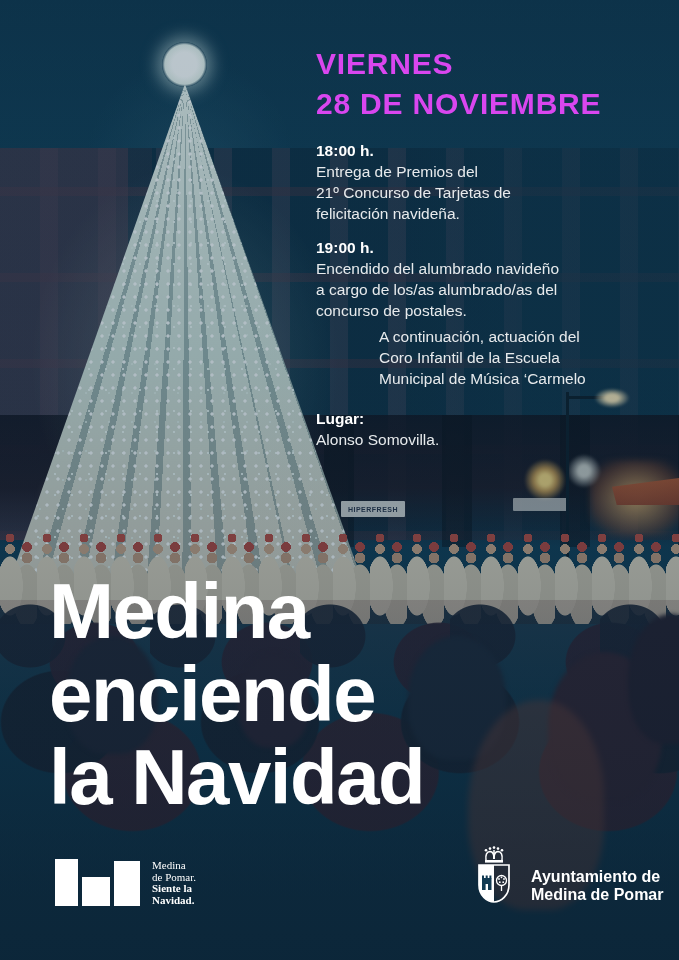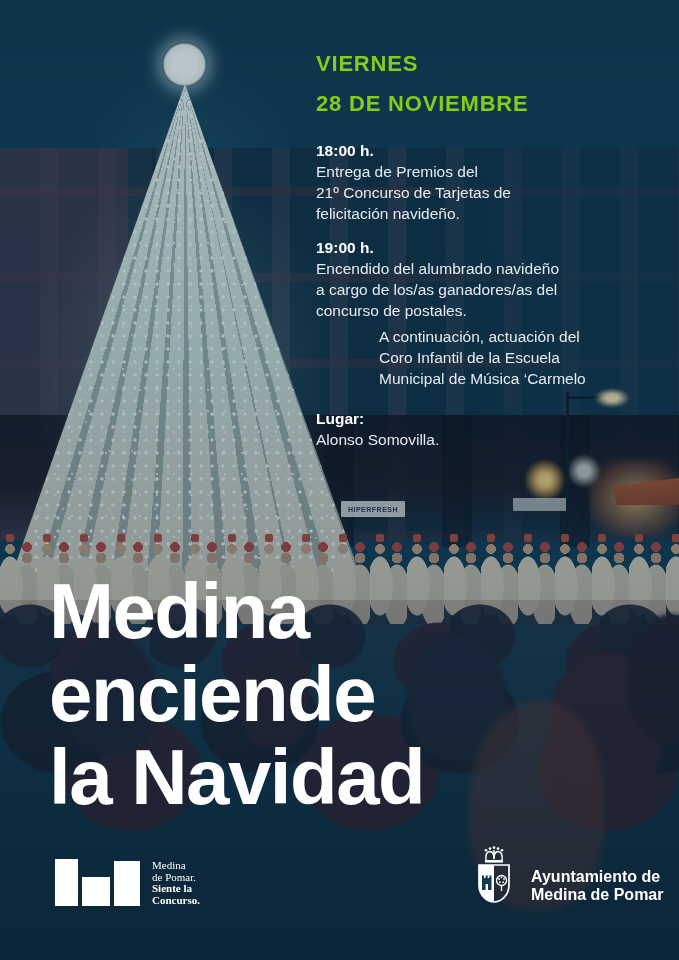--- a/index.html
+++ b/index.html
@@ -100,22 +100,22 @@
   .head-2 { left:238px; top:652px; width:72px;  height:96px;  background:#2c1f2e; }
   .head-3 { left:408px; top:636px; width:98px;  height:124px; background:#1d2434; }
   .head-4 { left:548px; top:652px; width:114px; height:150px; background:#321f2c; }
   .head-5 { left:628px; top:614px; width:86px;  height:130px; background:#241a28; }
   .head-profile { position:absolute; left:468px; top:700px; width:136px; height:210px;
     background:#6e3b33; opacity:.5; border-radius:52% 46% 40% 42%; filter:blur(3px); }
   .tint { position:absolute; inset:0; pointer-events:none;
     background:linear-gradient(180deg, rgba(13,52,75,.28) 0%, rgba(13,48,70,.34) 58%, rgba(10,34,52,.55) 100%); }
   
   .txt { position:absolute; z-index:3; }
-  .header-block { left:316px; top:44px; font-size:22px; font-weight:bold;
-    line-height:40px; letter-spacing:.8px; color:#84cc16; }
+  .header-block { left:316px; top:44px; font-size:30px; font-weight:bold;
+    line-height:40px; letter-spacing:.8px; color:#d946ef; }
   .schedule { left:316px; top:140px; width:340px; font-size:15.5px; line-height:21px; color:#e7eaec; }
   .sched-row { display:flex;flex-direction:column; }
   .sched-row + .sched-row { margin-top:13px;justify-content:center; }
   .sched-time { flex:none; width:63px; font-weight:bold; color:#ffffff; }
   .extra-par { margin-top:5px; padding-left:63px; }
   .location { margin-top:19px; display:flex;flex-direction:column; }
   .loc-label { font-weight:bold; color:#fff; margin-right:6px; }
   .title { left:49px; top:570px; font-size:78px; font-weight:bold; line-height:83px;
     letter-spacing:-1.5px; color:#ffffff; }
   
@@ -171,28 +171,28 @@
     <div>VIERNES</div>
     <div>28 DE NOVIEMBRE</div>
   </div>
 
   <div class="txt schedule">
     <div class="sched-row">
       <div class="sched-time">18:00 h.</div>
       <div>
         <div>Entrega de Premios del</div>
         <div>21º Concurso de Tarjetas de</div>
-        <div>felicitación navideño.</div>
+        <div>felicitación navideña.</div>
       </div>
     </div>
     <div class="sched-row">
       <div class="sched-time">19:00 h.</div>
       <div>
         <div>Encendido del alumbrado navideño</div>
-        <div>a cargo de los/as ganadores/as del</div>
+        <div>a cargo de los/as alumbrado/as del</div>
         <div>concurso de postales.</div>
       </div>
     </div>
     <div class="extra-par">
       <div>A continuación, actuación del</div>
       <div>Coro Infantil de la Escuela</div>
       <div>Municipal de Música ‘Carmelo</div>
     </div>
     <div class="location">
       <span class="loc-label">Lugar:</span>
@@ -208,21 +208,21 @@
 
   <div class="brandmark">
     <div class="bar bar-1"></div>
     <div class="bar bar-2"></div>
     <div class="bar bar-3"></div>
   </div>
   <div class="brand-text">
     <div>Medina</div>
     <div>de Pomar.</div>
     <div class="b">Siente la</div>
-    <div class="b">Concurso.</div>
+    <div class="b">Navidad.</div>
   </div>
 
   <svg class="crest" width="34" height="64" viewBox="0 0 34 64">
     <g stroke="#ffffff" fill="none" stroke-width="1.5">
       <path d="M9,15 Q8,7 13,6.5 Q17,6.5 17,14"></path>
       <path d="M25,15 Q26,7 21,6.5 Q17,6.5 17,14"></path>
       <line x1="17" y1="14" x2="17" y2="5"></line>
       <rect x="8" y="15" width="18" height="2.6" fill="#ffffff" stroke="none"></rect>
     </g>
     <g fill="#ffffff" stroke="none">

